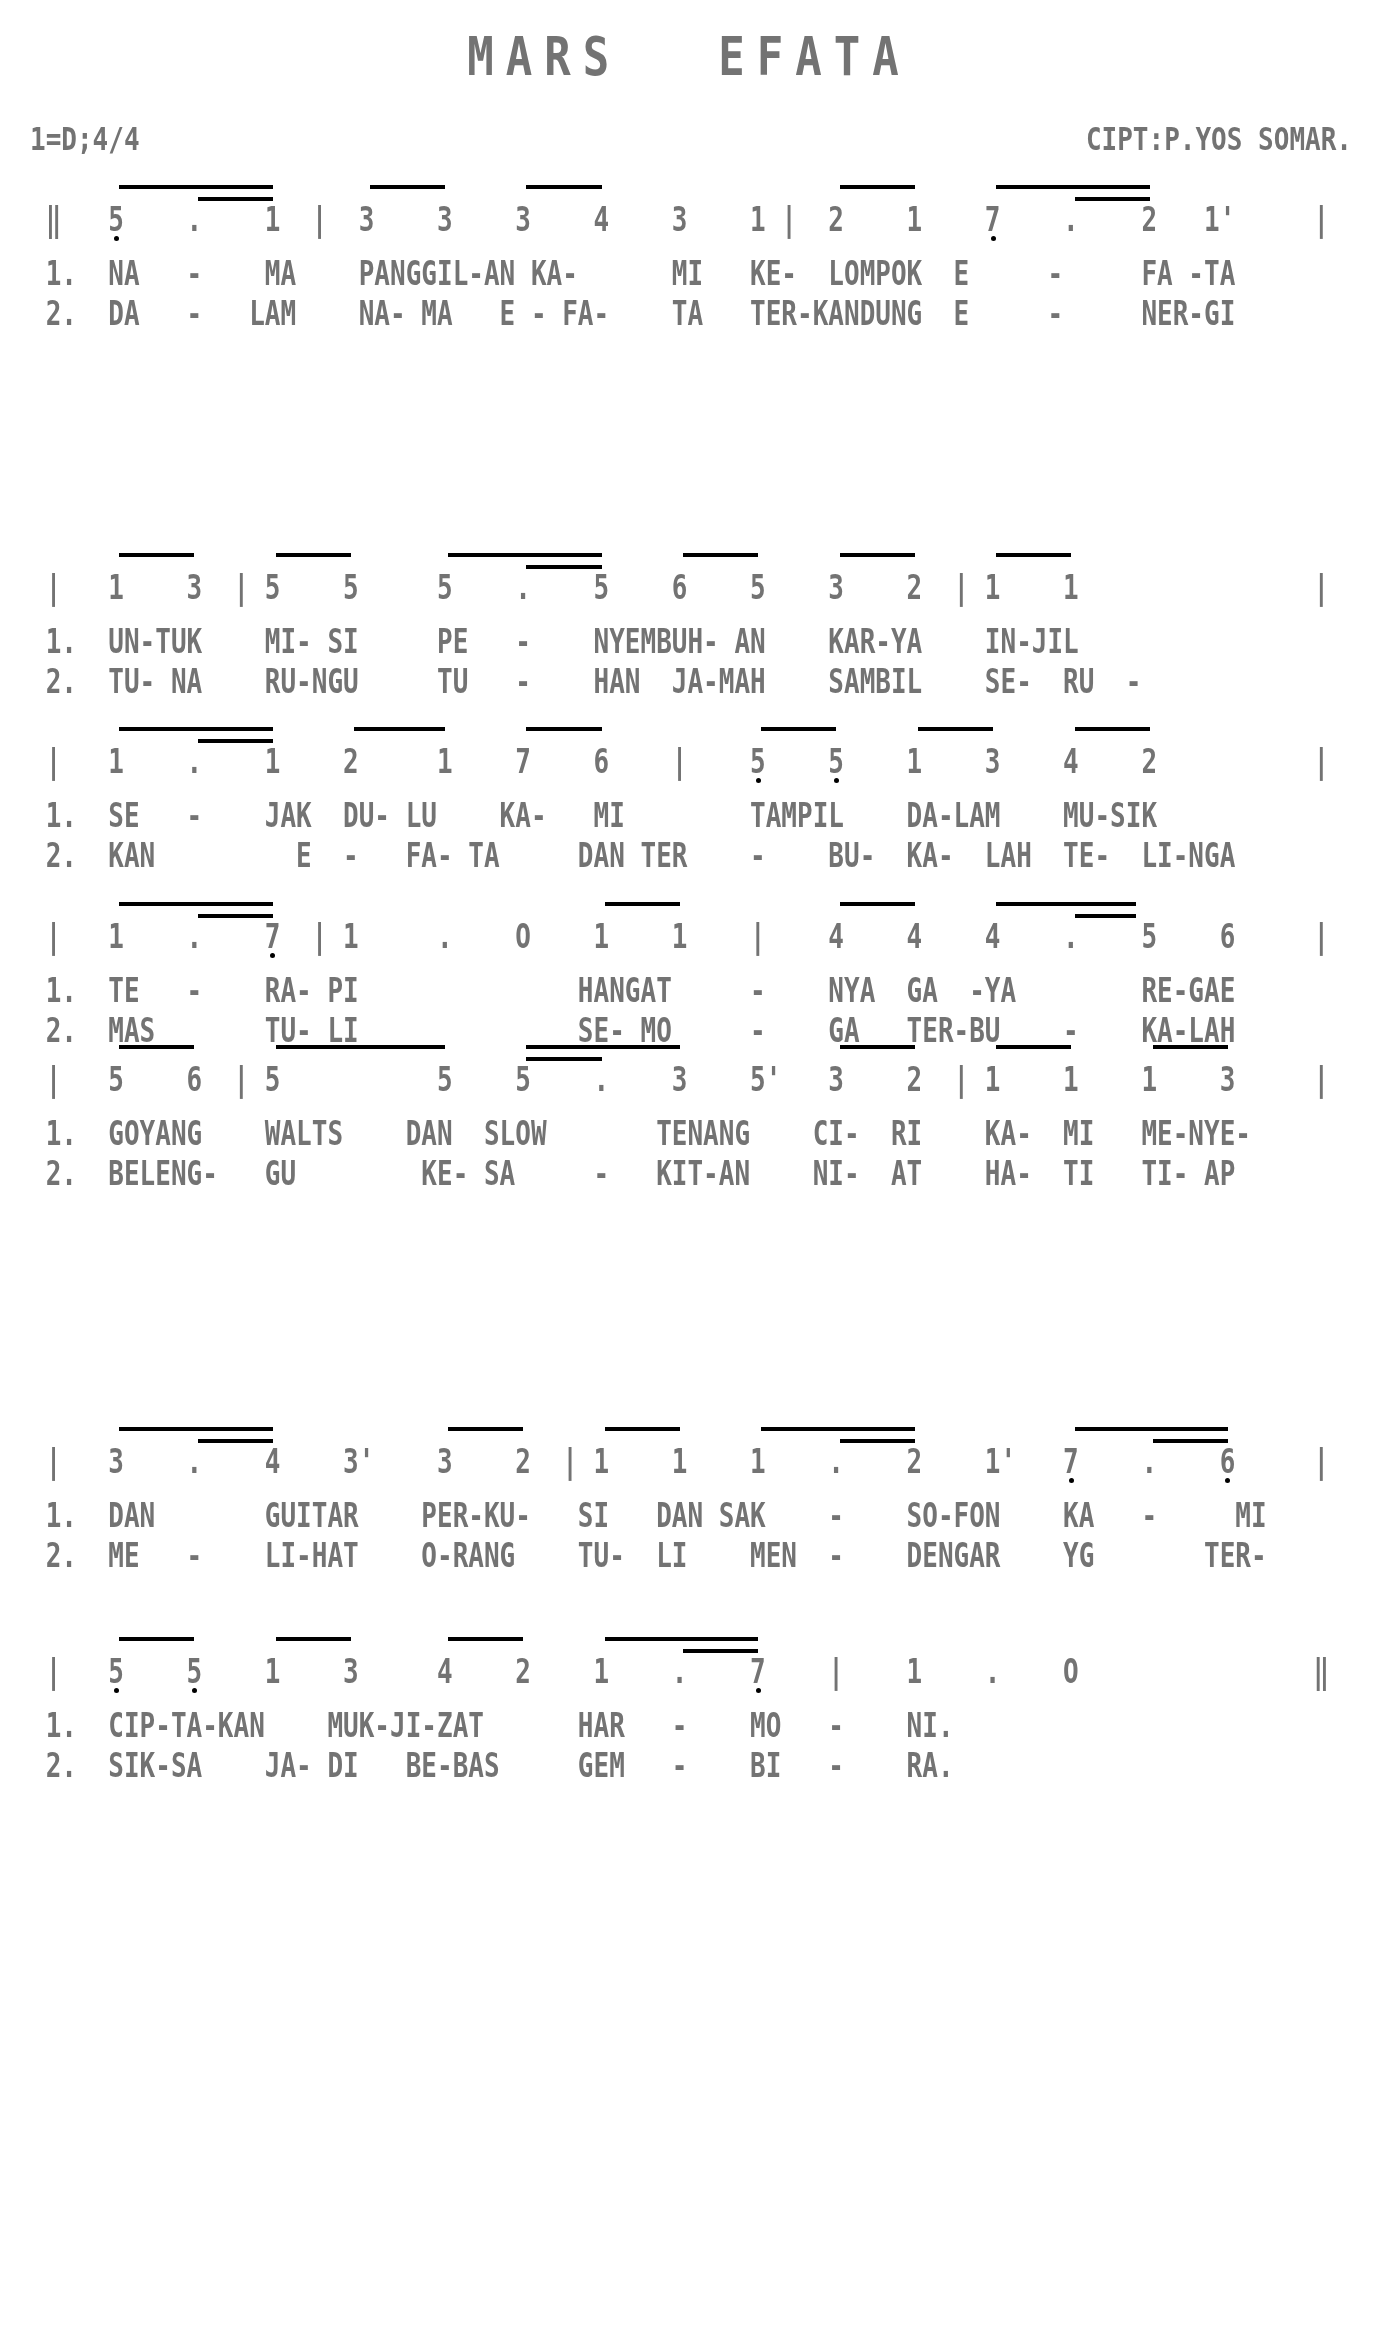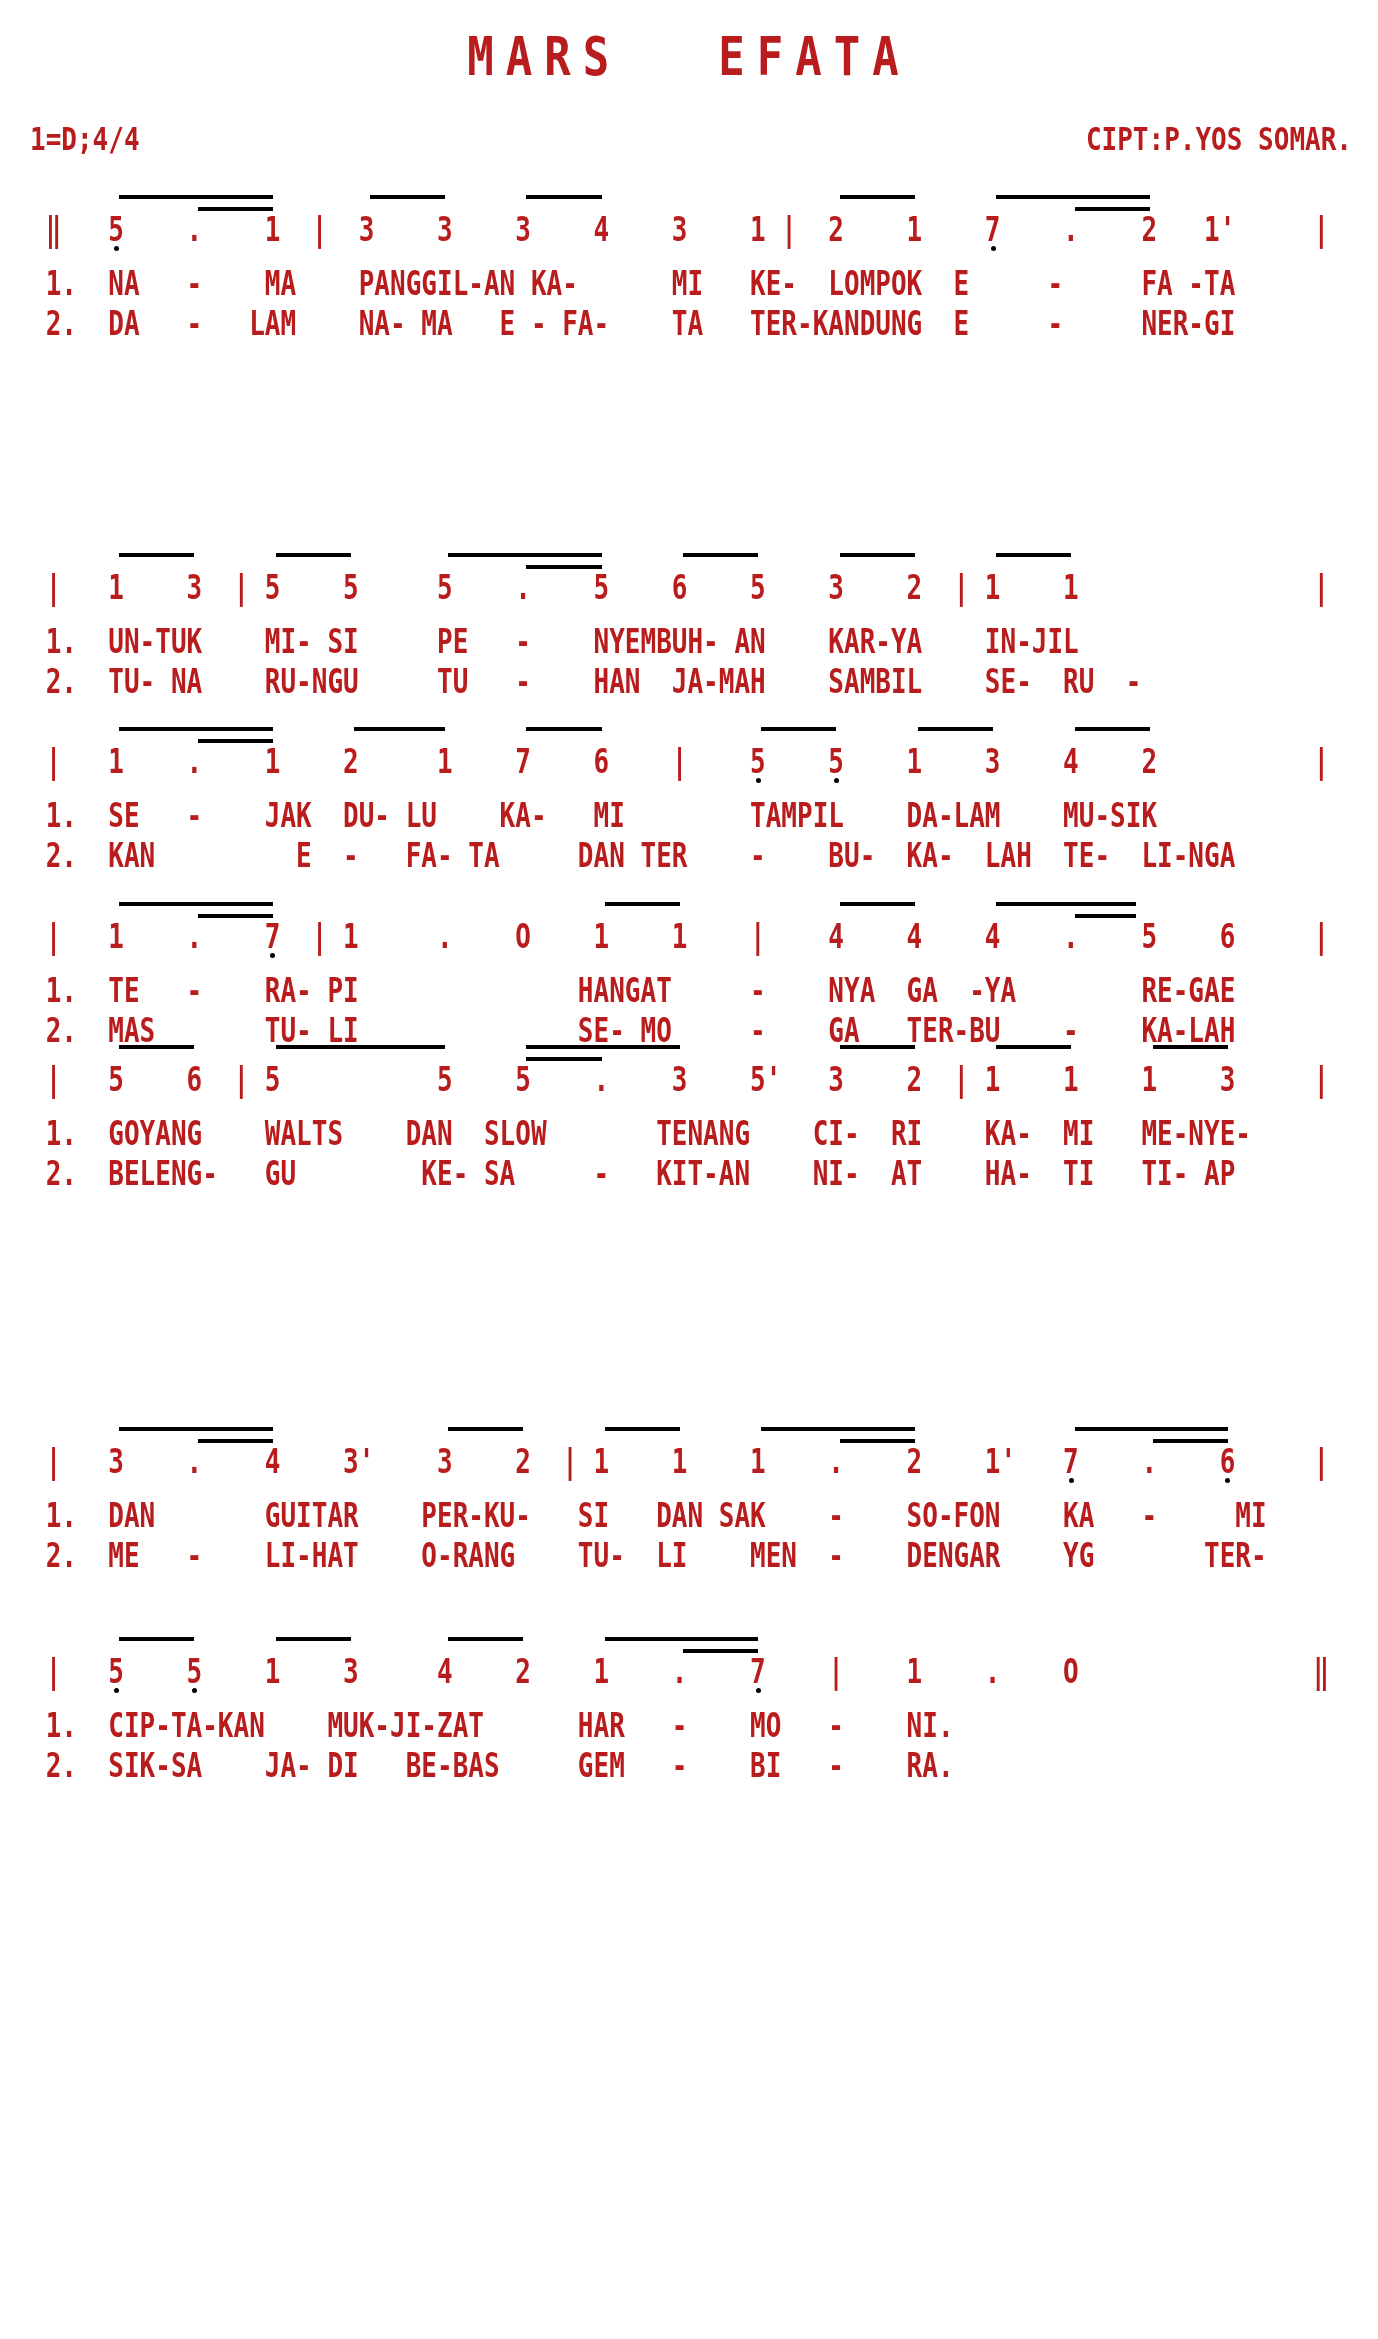--- a/index.html
+++ b/index.html
@@ -1,17 +1,17 @@
 <!DOCTYPE html>
 <html><head>
 <meta charset="utf-8">
 <style>
   html,body{margin:0;padding:0;background:#e8e8e8;}
   .page{position:relative;width:1378px;height:2339px;background:#ffffff;overflow:hidden;
-        font-family:"DejaVu Sans Mono","Liberation Mono",monospace;color:#b91c1c;}
+        font-family:"DejaVu Sans Mono","Liberation Mono",monospace;color:#737373;}
   .title{position:absolute;top:26px;left:0;width:100%;text-align:center;
          font-size:44px;font-weight:bold;letter-spacing:12px;word-spacing:10px;
          transform:scaleY(1.2);transform-origin:50% 0;white-space:pre;}
   .key{position:absolute;top:120px;left:30px;font-size:26px;font-weight:bold;
        transform:scaleY(1.25);transform-origin:0 0;white-space:pre;}
   .composer{position:absolute;top:120px;right:26px;font-size:26px;font-weight:bold;
        transform:scaleY(1.25);transform-origin:100% 0;white-space:pre;}
   .score{position:absolute;top:0;left:0;width:100%;height:100%;}
   .system{position:absolute;left:0;width:100%;height:175px;}
   .beam{position:absolute;top:0;height:4px;background:#000;}
@@ -24,21 +24,21 @@
   .octdot{position:absolute;top:51px;width:5px;height:5px;border-radius:50%;background:#000;}
 </style>
 </head>
 <body>
 
 <div class="page">
   <div class="title">MARS  EFATA</div>
   <div class="key">1=D;4/4</div>
   <div class="composer">CIPT:P.YOS SOMAR.</div>
   <div class="score">
-      <div class="system" style="top: 195px; text-decoration: underline;">
+      <div class="system" style="top: 185px; text-decoration: underline;">
         <div class="beam" style="left: 119.262px; width: 153.468px;"></div>
         <div class="beam beam2" style="left: 197.562px; width: 75.168px;"></div>
         <div class="beam" style="left: 369.822px; width: 75.168px;"></div>
         <div class="beam" style="left: 526.422px; width: 75.168px;"></div>
         <div class="beam" style="left: 839.622px; width: 75.168px;"></div>
         <div class="beam" style="left: 996.222px; width: 153.468px;"></div>
         <div class="beam beam2" style="left: 1074.52px; width: 75.168px;"></div>
         <pre class="ln notes"> ‖   5    .    1  |  3    3    3    4    3    1 |  2    1    7    .    2   1'     |</pre>
         <div class="octdot" style="left: 113.63px;"></div>
         <div class="octdot" style="left: 990.59px;"></div>

